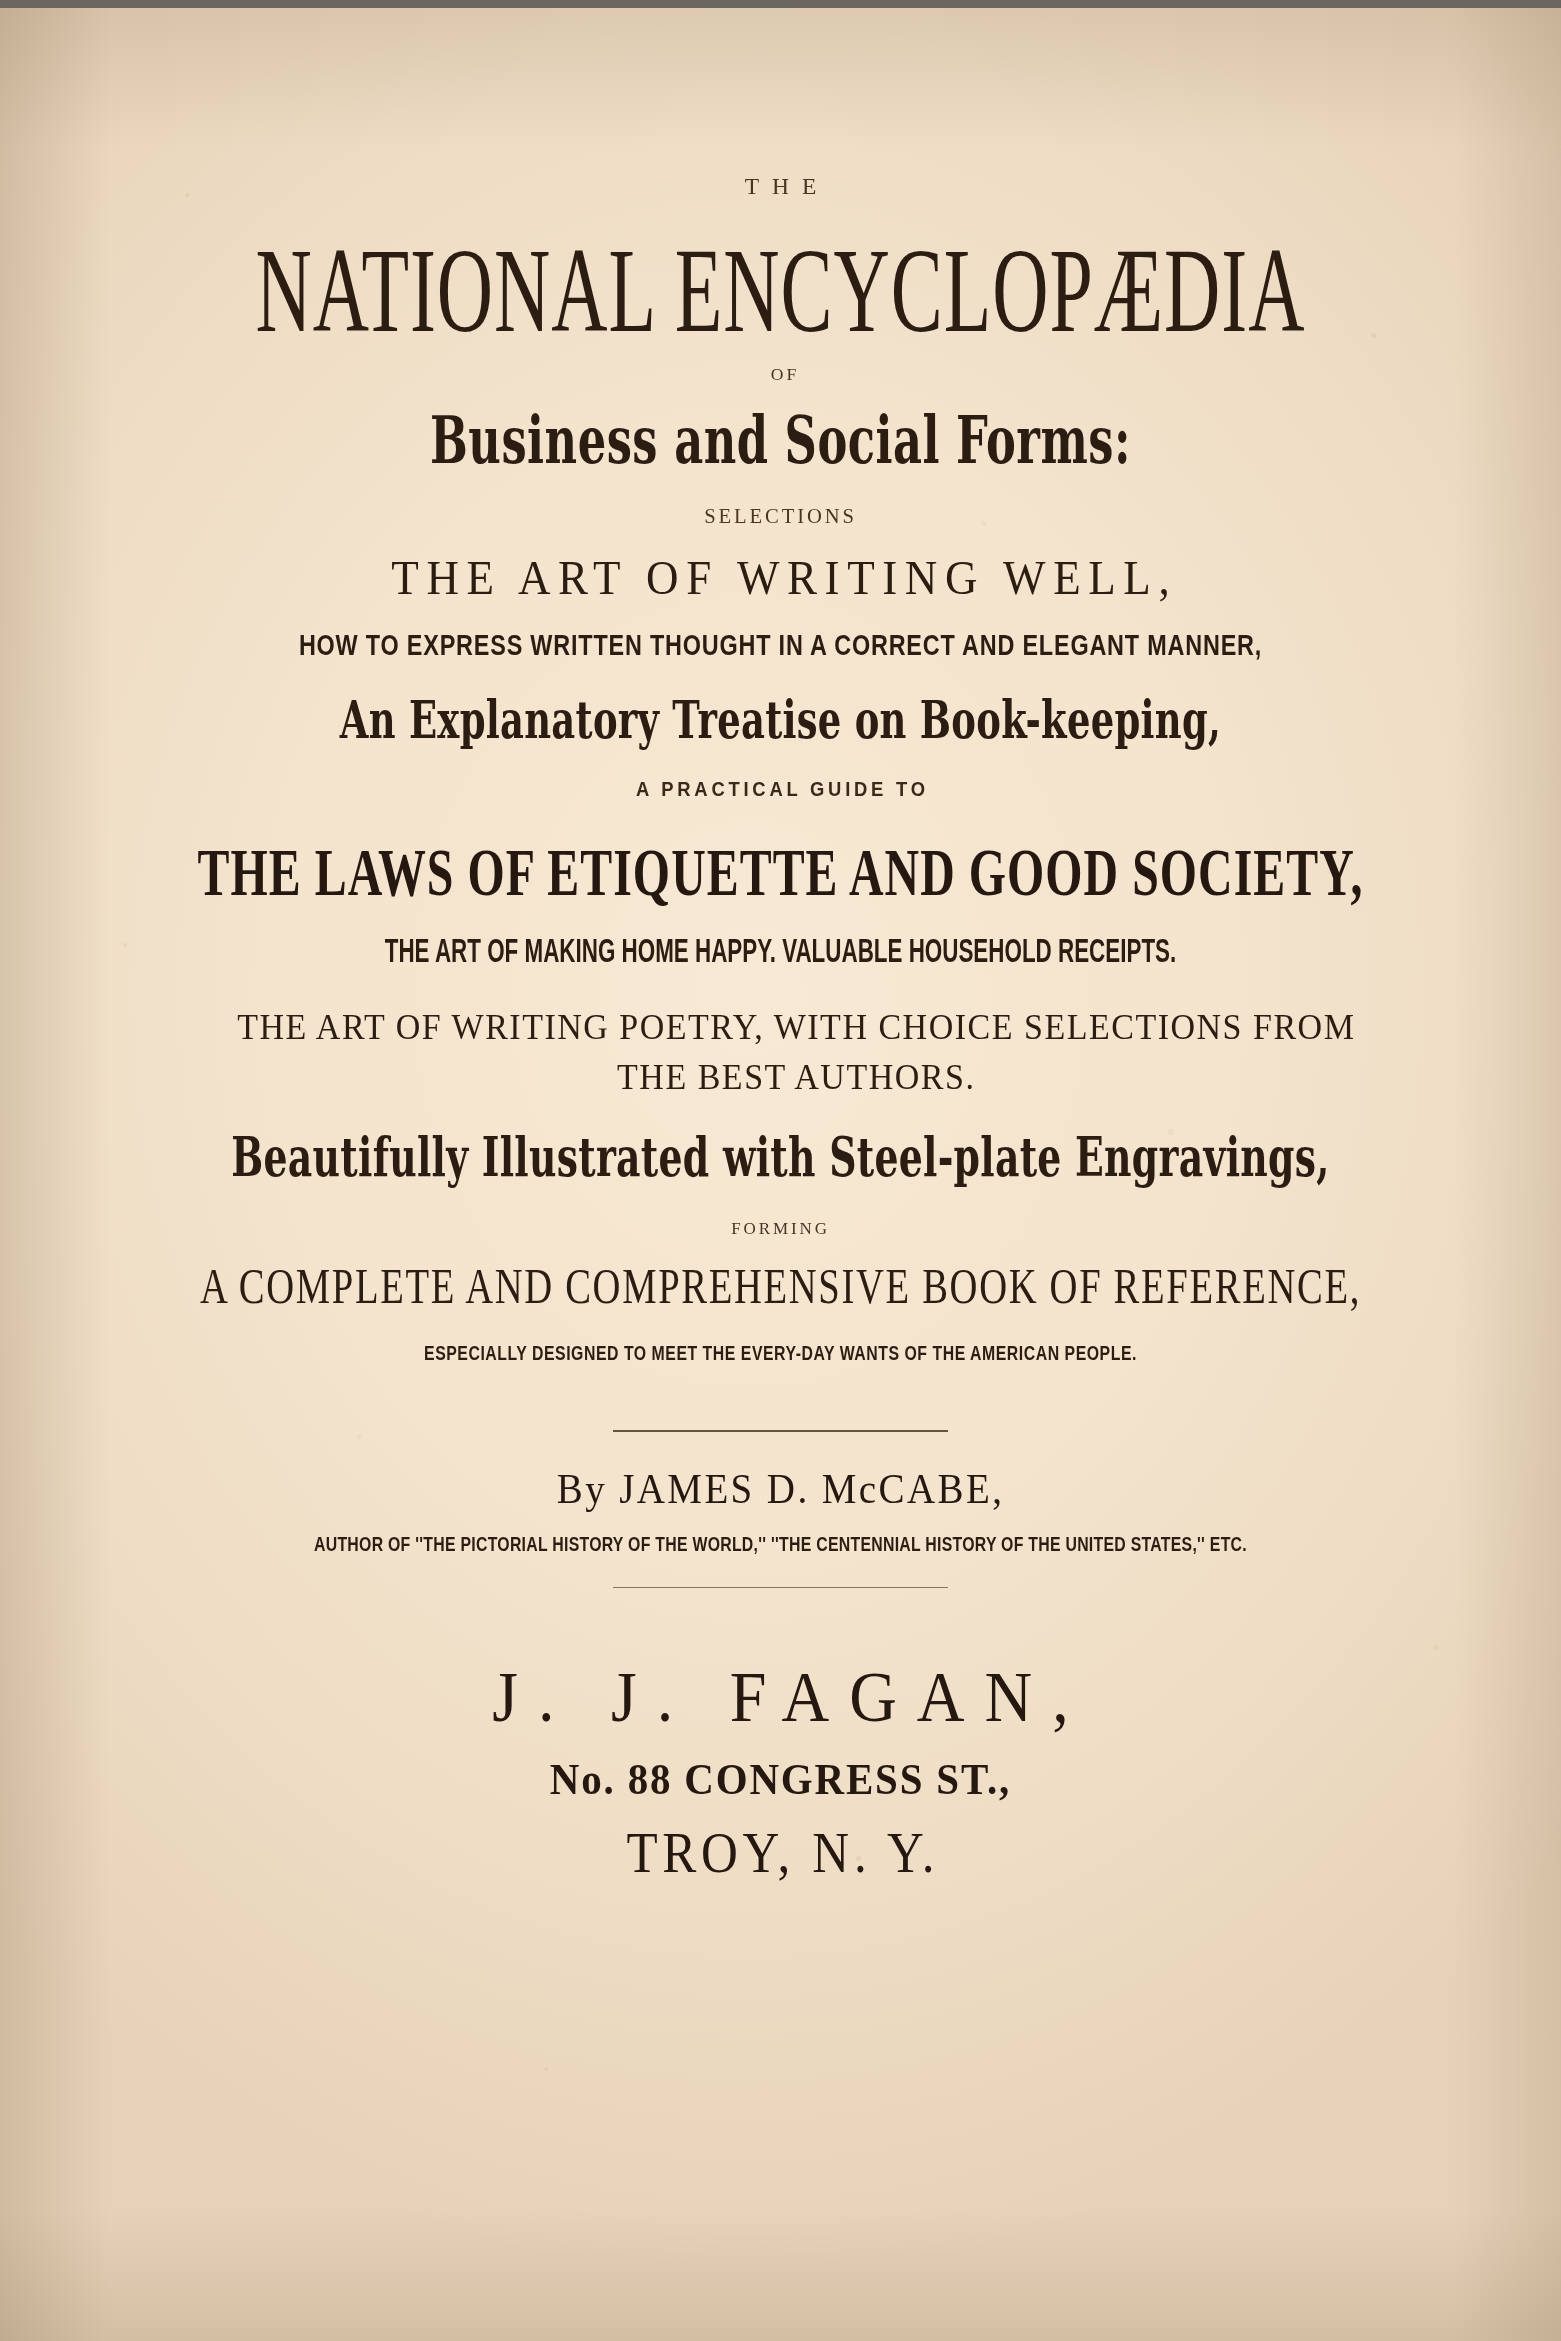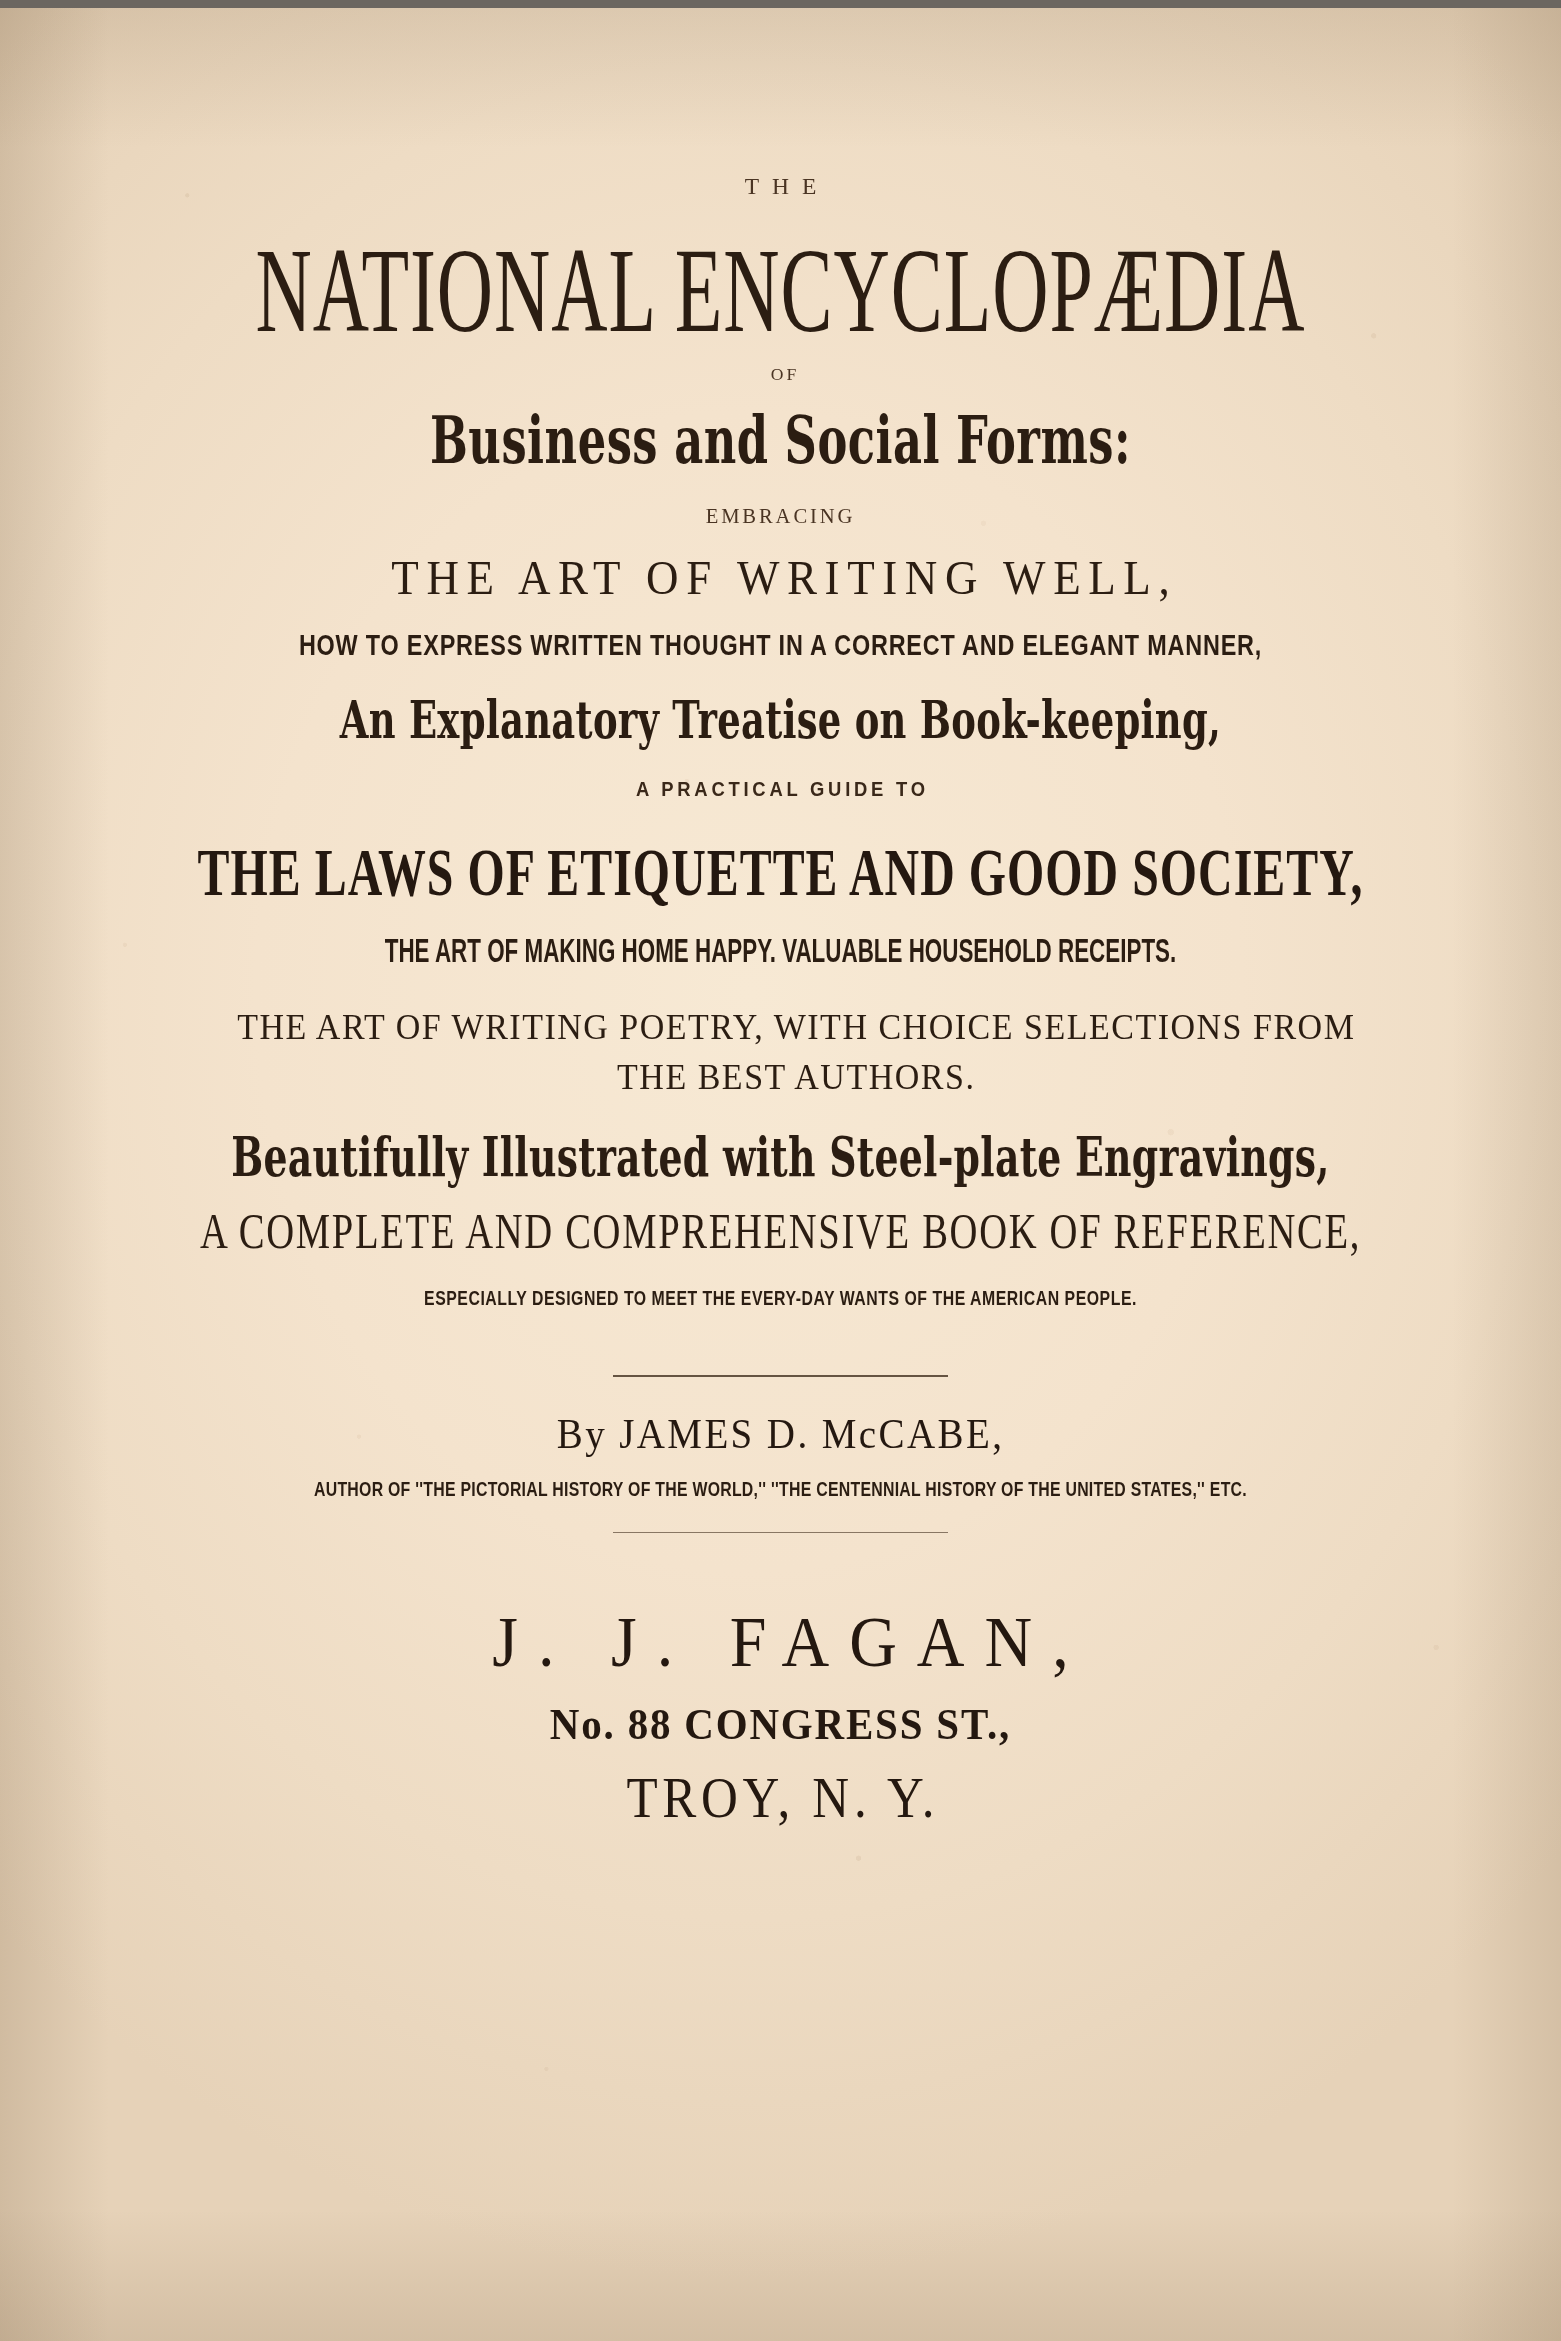--- a/index.html
+++ b/index.html
@@ -314,21 +314,21 @@
   <div class="content">
 
     <div class="l-the">THE</div>
 
     <div class="l-maintitle">NATIONAL ENCYCLOPÆDIA</div>
 
     <div class="l-of">OF</div>
 
     <div class="l-business">Business and Social Forms:</div>
 
-    <div class="l-embracing">EMBRACING</div>
+    <div class="l-embracing">SELECTIONS</div>
 
     <div class="l-artwriting">THE ART OF WRITING WELL,</div>
 
     <div class="l-howexpress">HOW TO EXPRESS WRITTEN THOUGHT IN A CORRECT AND ELEGANT MANNER,</div>
 
     <div class="l-treatise">An Explanatory Treatise on Book-keeping,</div>
 
     <div class="l-practical">A PRACTICAL GUIDE TO</div>
 
 
@@ -336,20 +336,21 @@
 
     <div class="l-homehappy">THE ART OF MAKING HOME HAPPY.   VALUABLE HOUSEHOLD RECEIPTS.</div>
 
     <div class="blk-poetry">
       <div>THE ART OF WRITING POETRY, WITH CHOICE SELECTIONS FROM</div>
       <div>THE BEST AUTHORS.</div>
     </div>
 
     <div class="l-engravings">Beautifully Illustrated with Steel-plate Engravings,</div>
 
+    <div class="l-forming">FORMING</div>
 
     <div class="l-complete">A COMPLETE AND COMPREHENSIVE BOOK OF REFERENCE,</div>
 
     <div class="l-especially">ESPECIALLY DESIGNED TO MEET THE EVERY-DAY WANTS OF THE AMERICAN PEOPLE.</div>
 
     <div class="rule rule-top"></div>
 
     <div class="l-byauthor">By JAMES D. McCABE,</div>
 
     <div class="l-credits">AUTHOR OF ''THE PICTORIAL HISTORY OF THE WORLD,'' ''THE CENTENNIAL HISTORY OF THE UNITED STATES,'' ETC.</div>

